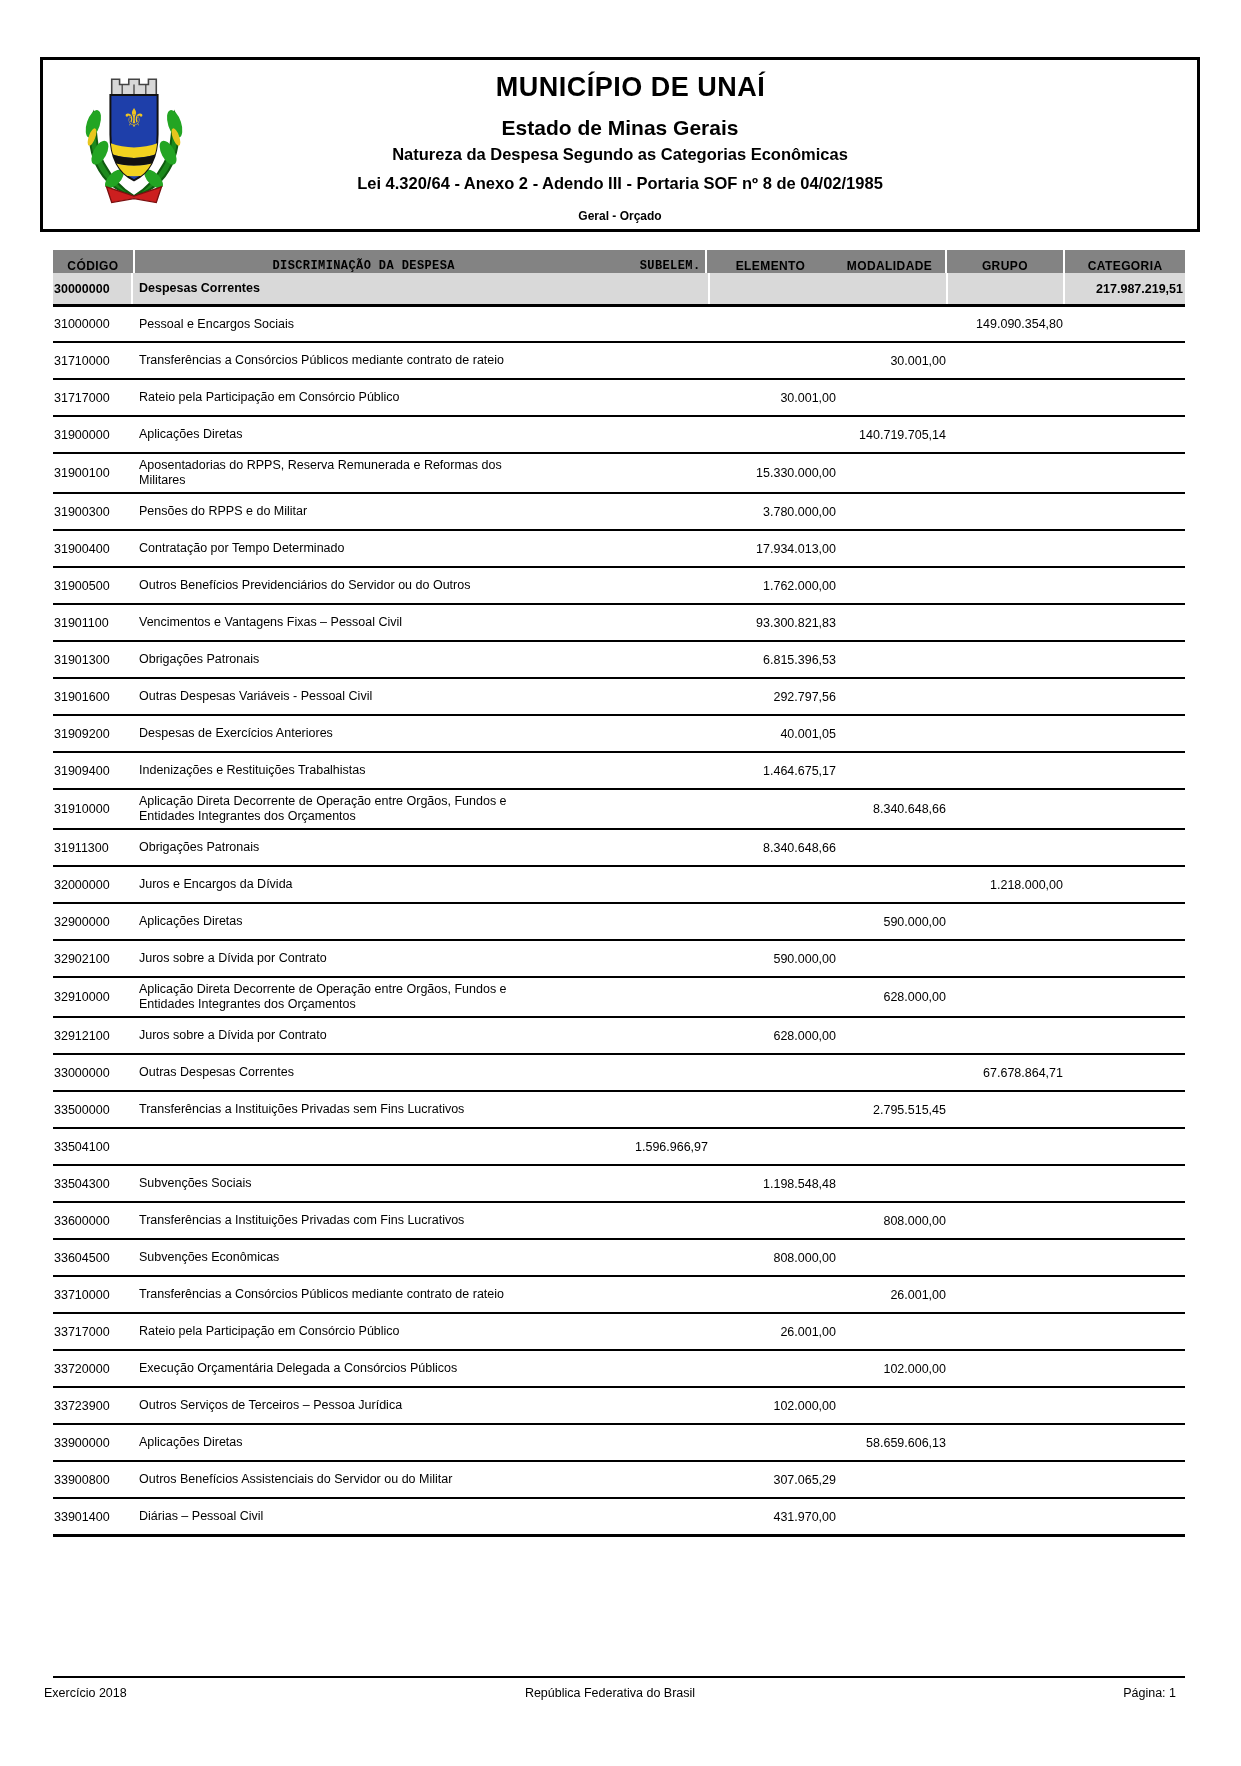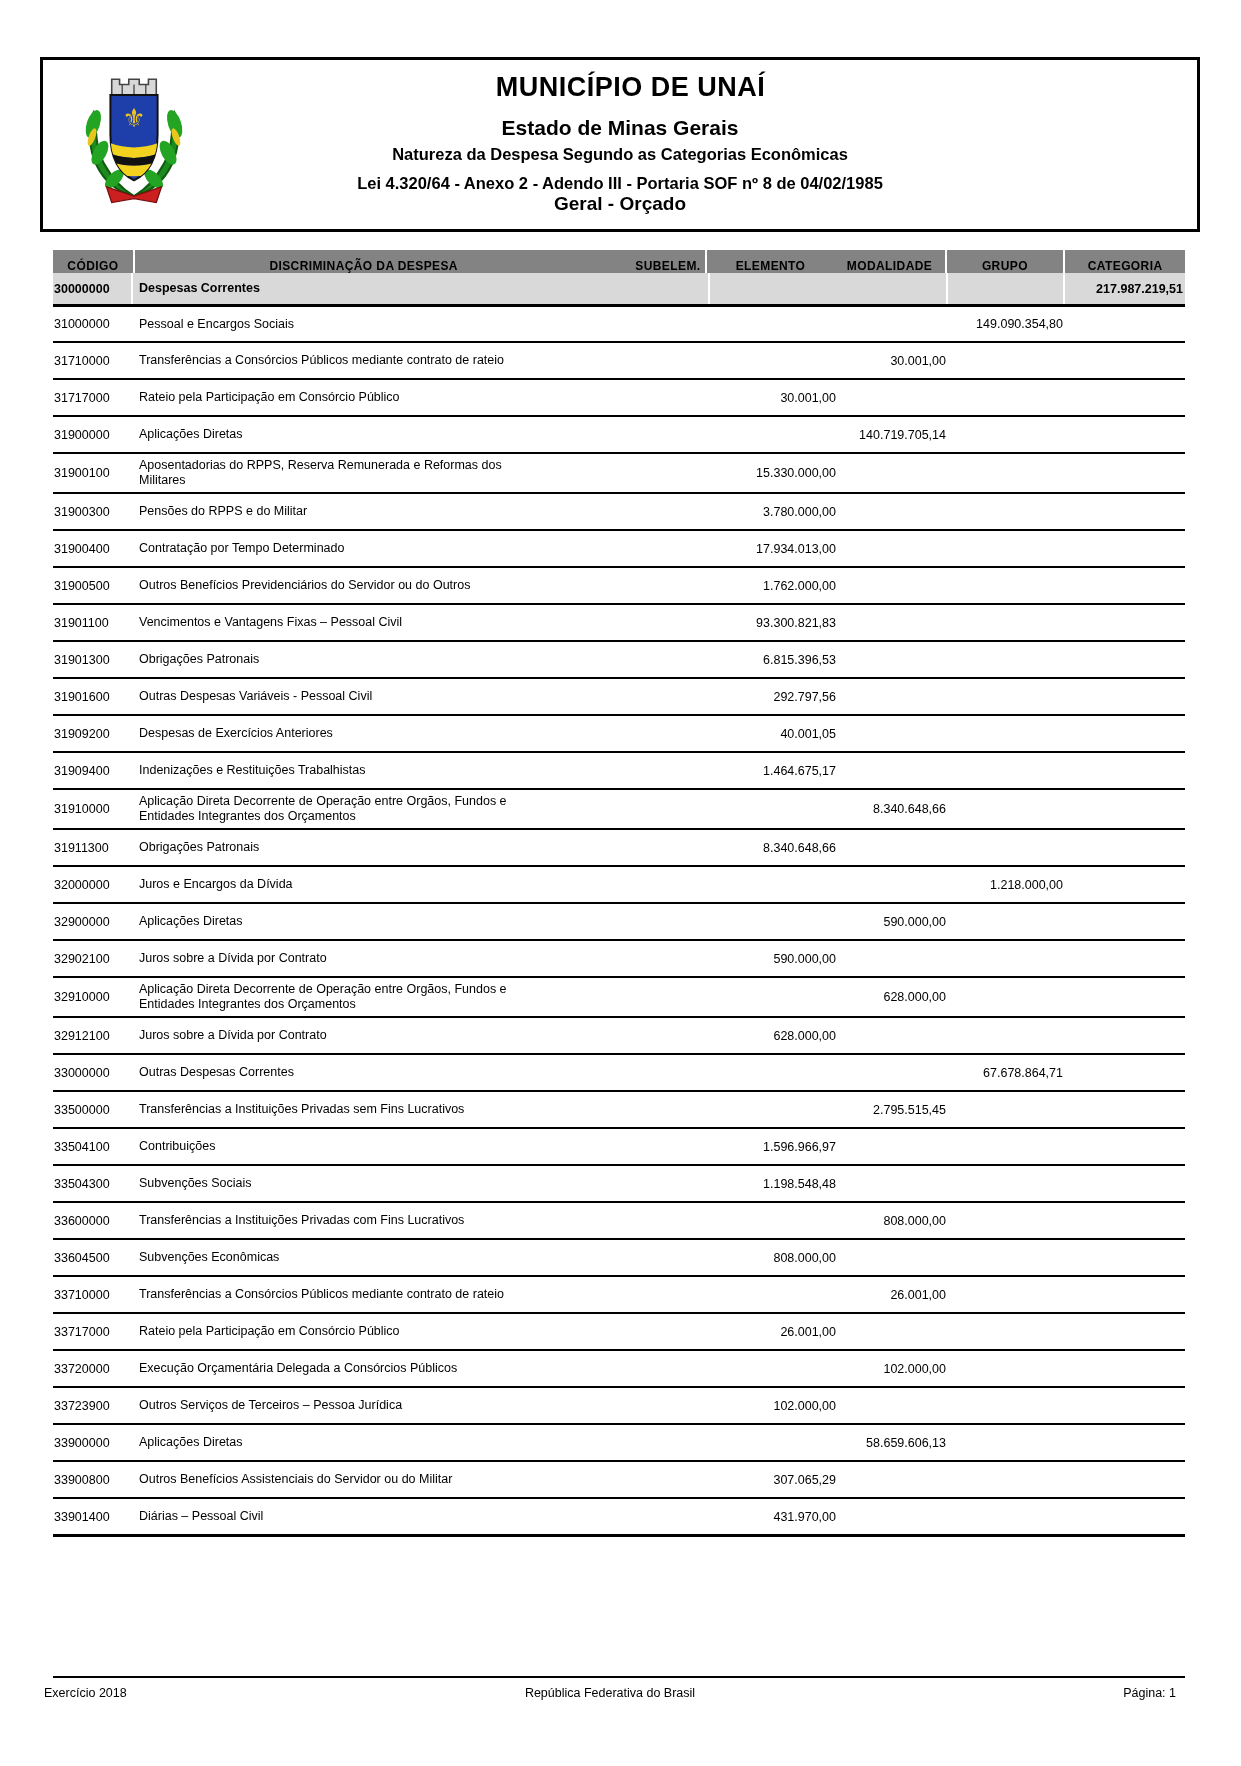--- a/index.html
+++ b/index.html
@@ -15,33 +15,33 @@
   .header-box {
     position:absolute; left:40px; top:57px; width:1160px; height:175px;
     border:3px solid #000; background:#fff;
   }
   .logo-wrap { position:absolute; left:32px; top:8px; width:118px; height:138px; }
   .titles { position:absolute; left:0; top:0; width:100%; text-align:center; }
   .t-main   { margin-top:12px; font-size:27px; font-weight:bold; letter-spacing:.5px;margin-left:21px; }
   .t-state  { margin-top:13px; font-size:21px; font-weight:bold; }
   .t-report { margin-top:5px;  font-size:16.5px; font-weight:bold; }
   .t-law    { margin-top:10px; font-size:16.5px; font-weight:bold; }
-  .t-scope  { margin-top:0; font-size:19px; font-weight:bold; }
+  .t-scope  { margin-top:16px; font-size:12px; font-weight:bold; }
 
   
   .table-wrap { position:absolute; left:53px; top:250px; width:1132px; }
 
   .thead { display:flex; gap:2px; height:21px; margin-bottom:2px; }
   .th {
     background:#838383; color:#000; font-weight:bold; font-size:12px;
     display:flex; align-items:center; justify-content:center;
     letter-spacing:.4px; height:31px;
   }
   .seg-code   { width:80px; }
-  .seg-discr  { width:571px; justify-content:flex-start; }
+  .seg-discr  { width:571px; justify-content:flex-start;font-family:Liberation Mono, monospace; }
   .th-discr   { flex:1; text-align:center; }
   .th-subelem { width:112px; text-align:right; padding-right:4px; }
   .seg-elemmod{ width:238px; }
   .th-elem    { width:128px; text-align:center; }
   .th-modal   { width:110px; text-align:center; }
   .seg-grupo  { width:117px; }
   .seg-cat    { width:120px; }
 
   .tbody { border-bottom:3px solid #000; }
   .trow {
@@ -346,21 +346,20 @@
           <div class="cell code">33500000</div>
           <div class="cell desc">Transferências a Instituições Privadas sem Fins Lucrativos</div>
           <div class="cell subelem"></div>
           <div class="cell elemento"></div>
           <div class="cell modalidade">2.795.515,45</div>
           <div class="cell grupo"></div>
           <div class="cell categoria"></div>
         </div>
         <div class="trow">
           <div class="cell code">33504100</div>
-          <div class="cell desc">Contribuições</div>
           <div class="cell subelem"></div>
           <div class="cell elemento">1.596.966,97</div>
           <div class="cell modalidade"></div>
           <div class="cell grupo"></div>
           <div class="cell categoria"></div>
         </div>
         <div class="trow">
           <div class="cell code">33504300</div>
           <div class="cell desc">Subvenções Sociais</div>
           <div class="cell subelem"></div>

